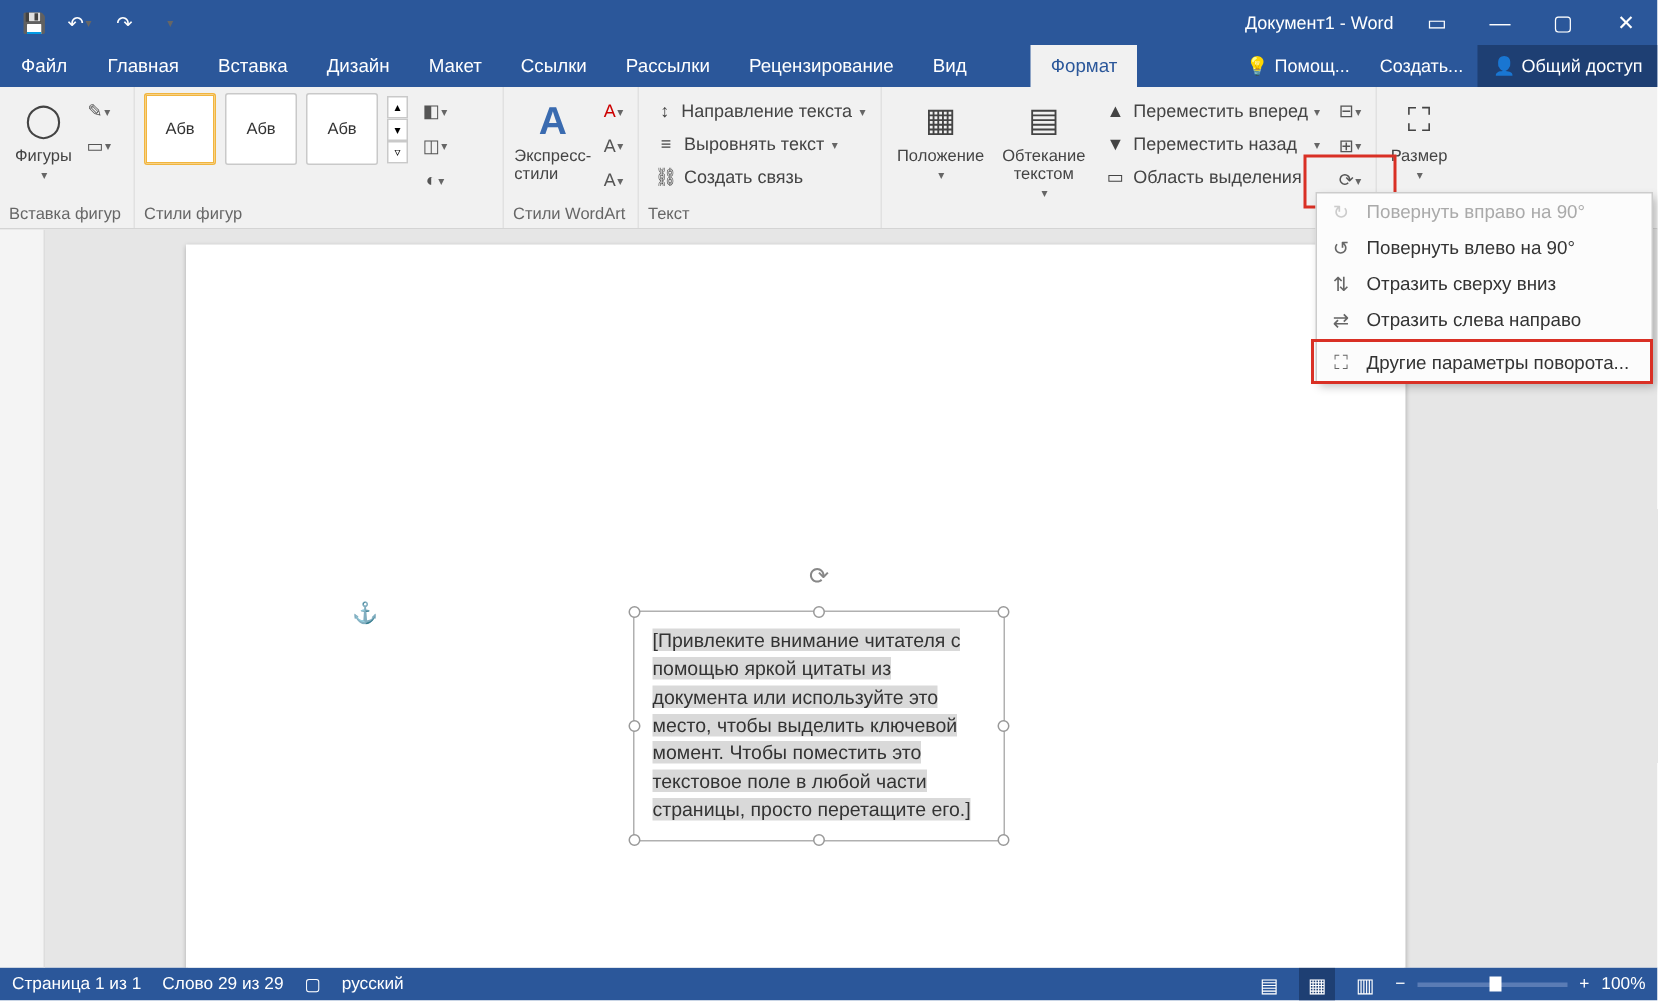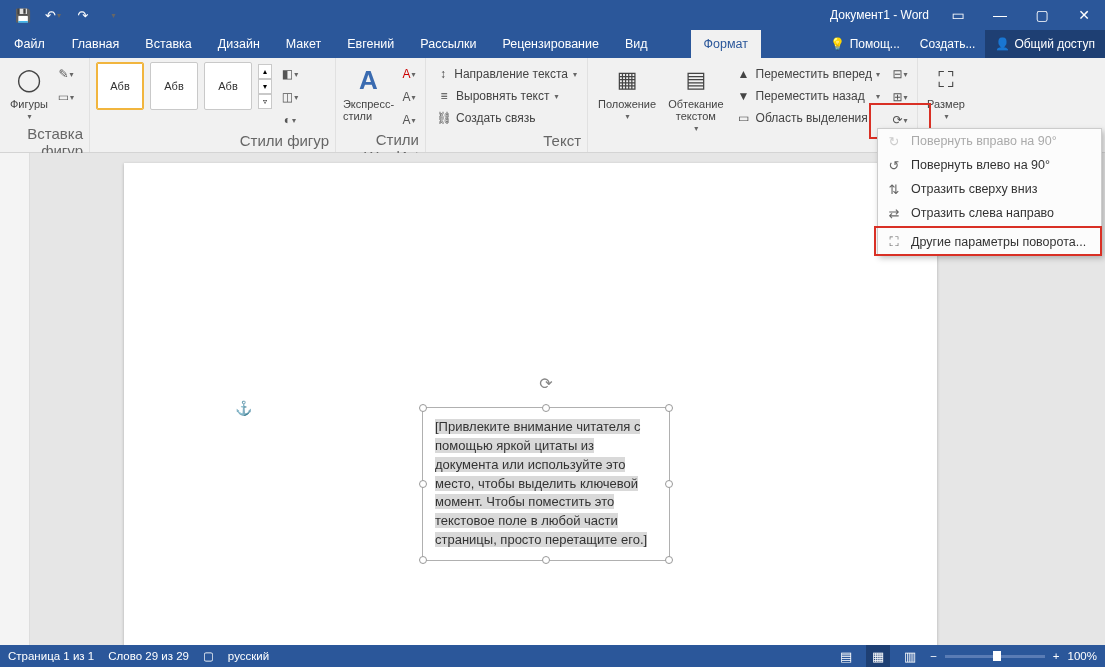--- a/index.html
+++ b/index.html
@@ -21,21 +21,21 @@
 .menu-tab.active { background: #f1f1f1; color: #2b579a; }
 .menu-tab.context { background: #2b579a; color: #fff; margin-left: 0; }
 .menu-right { margin-left: auto; display: flex; align-items: center; }
 .help-btn, .user-btn, .share-btn { padding: 0 10px; display: flex; align-items: center; height: 28px; gap: 4px; font-size: 12px; }
 .share-btn { background: #1e3f73; }
 
 
 .ribbon { height: 95px; background: #f1f1f1; border-bottom: 1px solid #d4d4d4; display: flex; position: relative; }
 .group { border-right: 1px solid #e1e1e1; display: flex; flex-direction: column; padding: 4px 6px 0; }
 .group-body { flex: 1; display: flex; align-items: flex-start; gap: 4px; }
-.group-label { text-align: right; font-size: 15px; color: #666; padding: 2px 0 3px; }
+.group-label { text-align: left; font-size: 11px; color: #666; padding: 2px 0 3px; }
 
 .large-btn { display: flex; flex-direction: column; align-items: center; justify-content: center; font-size: 11px; color: #444; padding: 2px 4px; gap: 2px; min-width: 44px; }
 .large-btn .ic { width: 32px; height: 32px; display: flex; align-items: center; justify-content: center; font-size: 22px; }
 .small-col { display: flex; flex-direction: column; gap: 5px; padding-top: 3px; }
 .small-btn { width: 20px; height: 18px; display: flex; align-items: center; justify-content: center; font-size: 12px; color: #555; }
 .dd { font-size: 8px; color: #666; margin-left: 1px; }
 
 .style-gallery { display: flex; gap: 6px; align-items: center; }
 .style-item { width: 48px; height: 48px; border: 1px solid #c9c9c9; background: #fff; display: flex; align-items: center; justify-content: center; font-size: 11px; color: #333; border-radius: 2px; position: relative; }
 .style-item.sel { border: 1px solid #f1b53e; box-shadow: inset 0 0 0 1px #f1b53e; }
@@ -110,21 +110,21 @@
     <div class="wc-btn">✕</div>
   </div>
 </div>
 
 <div class="menubar">
   <div class="menu-tab file">Файл</div>
   <div class="menu-tab">Главная</div>
   <div class="menu-tab">Вставка</div>
   <div class="menu-tab">Дизайн</div>
   <div class="menu-tab">Макет</div>
-  <div class="menu-tab">Евгений</div>
+  <div class="menu-tab">Ссылки</div>
   <div class="menu-tab">Рассылки</div>
   <div class="menu-tab">Рецензирование</div>
   <div class="menu-tab">Вид</div>
   <div class="menu-tab active context" style="background:#f1f1f1;color:#2b579a;margin-left:30px;">Формат</div>
   <div class="menu-right">
     <div class="help-btn">
         <span>💡</span>
         <span>Помощ...</span>
       </div>
     <div class="user-btn">Создать...</div>

